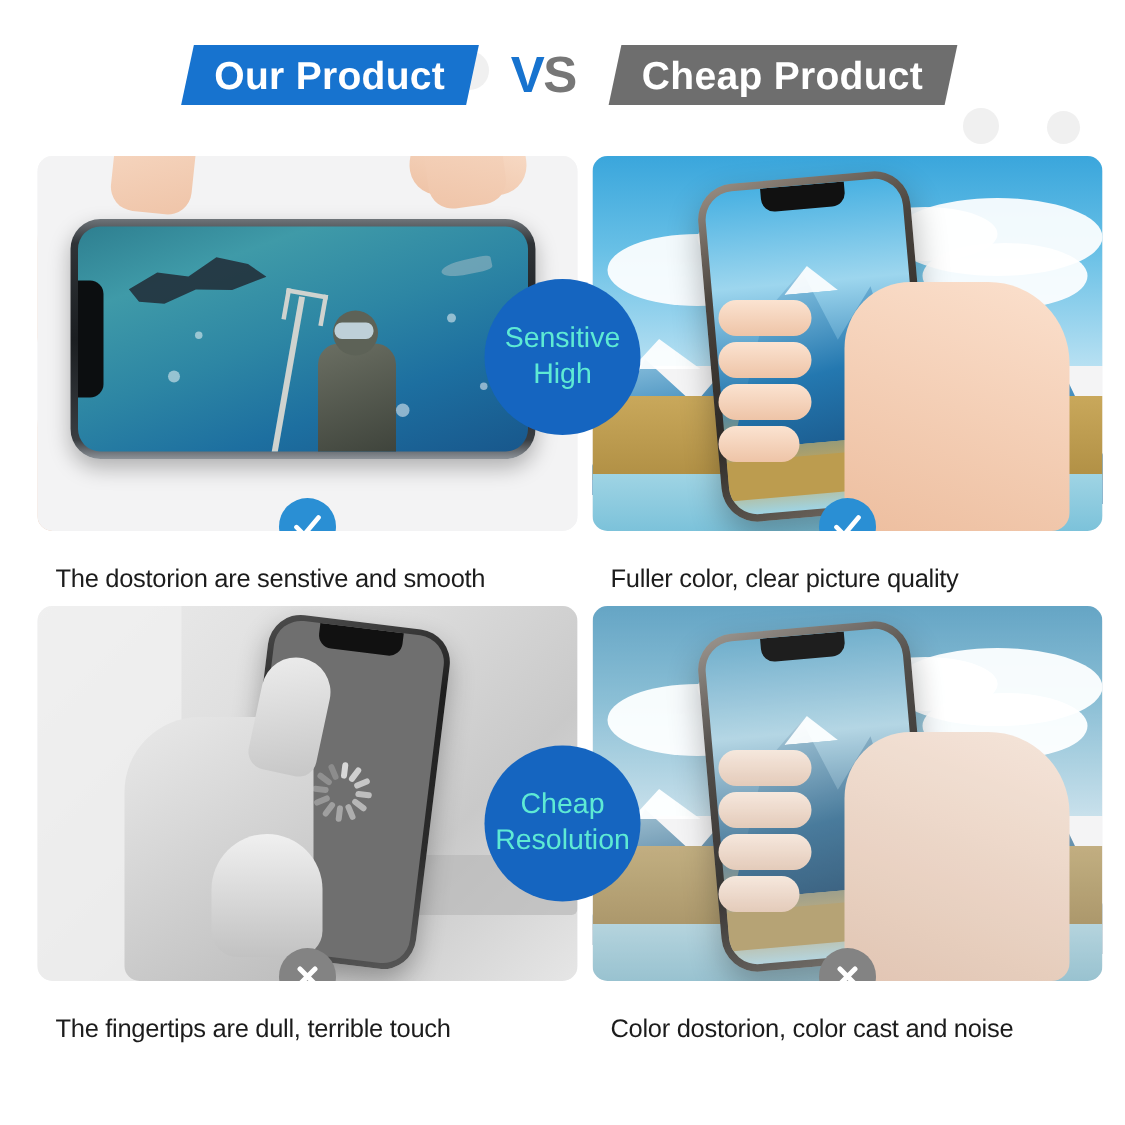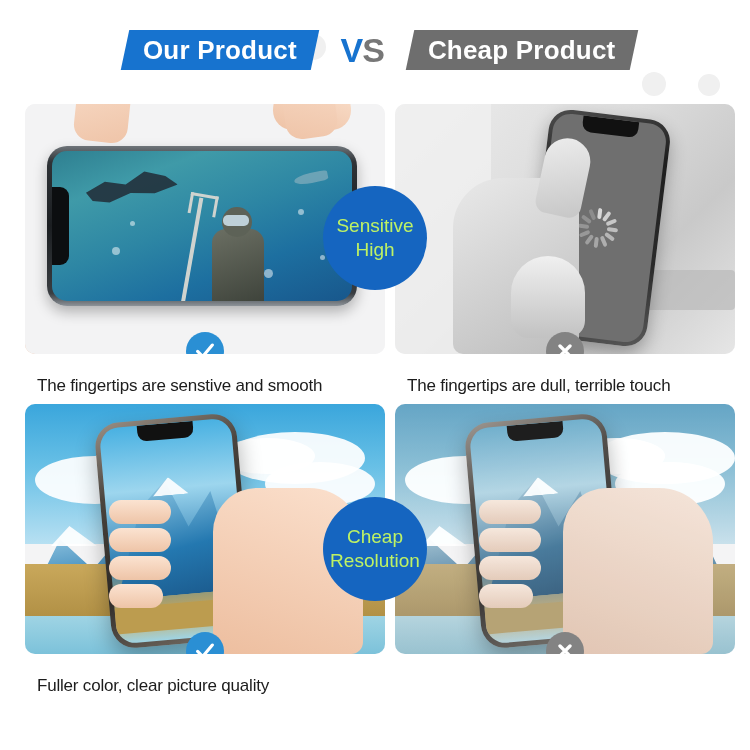--- a/index.html
+++ b/index.html
@@ -119,21 +119,21 @@
   
   .feature-badge {
     position: absolute;
     width: 104px; height: 104px;
     border-radius: 50%;
     background: #1565c0;
     display: flex;
     flex-direction: column;
     align-items: center;
     justify-content: center;
-    color: #bef264;
+    color: #5eead4;
     font-size: 19px;
     line-height: 1.25;
     text-align: center;
     z-index: 20;
   }
   .feature-badge.touch { top: 186px; left: 323px; }
   .feature-badge.res   { top: 497px; left: 323px; }
   .feature-badge span { display: block; white-space: nowrap; }
 
   
@@ -531,21 +531,67 @@
         </div>
         <div class="thumb-top"></div>
       </div>
 
       <div class="verdict good">
         <svg width="22" height="22" viewBox="0 0 24 24">
           <path d="M4 12.5 L9.5 18 L20 5.5" fill="none" stroke="#fff" stroke-width="3.4" stroke-linecap="round" stroke-linejoin="round"></path>
         </svg>
       </div>
     </div>
-    <div class="caption">The fingertips are senstive and smooth</div>
+    <div class="caption">The dostorion are senstive and smooth</div>
+  </div>
+
+  <div class="cell">
+    <div class="photo">
+      <div class="scene mtn-scene">
+        <div class="sky"></div>
+        <div class="cloud c1"></div>
+        <div class="cloud c2"></div>
+        <div class="cloud c3"></div>
+        <div class="cloud c4"></div>
+        <div class="cloud c5"></div>
+        <div class="cloud c6"></div>
+        <div class="peak p1"></div>
+        <div class="peak p2"></div>
+        <div class="peak p3"></div>
+        <div class="snowcap s1"></div>
+        <div class="snowcap s2"></div>
+        <div class="snowcap s3"></div>
+        <div class="meadow"></div>
+        <div class="lake"></div>
+
+        <div class="phone-mtn">
+          <div class="screen">
+            <div class="inner-peak"></div>
+            <div class="inner-snow"></div>
+            <div class="inner-meadow"></div>
+            <div class="notch-port"></div>
+          </div>
+        </div>
+
+        <div class="mtn-hand"></div>
+        <div class="mtn-fingers">
+          <i></i>
+            <i></i>
+            <i></i>
+            <i></i>
+        </div>
+      </div>
+
+      <div class="verdict good">
+        <svg width="22" height="22" viewBox="0 0 24 24">
+          <path d="M4 12.5 L9.5 18 L20 5.5" fill="none" stroke="#fff" stroke-width="3.4" stroke-linecap="round" stroke-linejoin="round"></path>
+        </svg>
+      </div>
+    </div>
+    <div class="caption">Fuller color, clear picture quality</div>
   </div>
 
   <div class="cell">
     <div class="photo">
       <div class="scene hand-gray">
         <div class="tr-bg"></div>
         <div class="tr-wall"></div>
         <div class="tr-shelf"></div>
 
         <div class="phone-port">
@@ -578,66 +624,20 @@
         <svg width="20" height="20" viewBox="0 0 24 24">
           <path d="M6 6 L18 18 M18 6 L6 18" fill="none" stroke="#fff" stroke-width="4" stroke-linecap="round"></path>
         </svg>
       </div>
     </div>
     <div class="caption">The fingertips are dull, terrible touch</div>
   </div>
 
   <div class="cell">
     <div class="photo">
-      <div class="scene mtn-scene">
-        <div class="sky"></div>
-        <div class="cloud c1"></div>
-        <div class="cloud c2"></div>
-        <div class="cloud c3"></div>
-        <div class="cloud c4"></div>
-        <div class="cloud c5"></div>
-        <div class="cloud c6"></div>
-        <div class="peak p1"></div>
-        <div class="peak p2"></div>
-        <div class="peak p3"></div>
-        <div class="snowcap s1"></div>
-        <div class="snowcap s2"></div>
-        <div class="snowcap s3"></div>
-        <div class="meadow"></div>
-        <div class="lake"></div>
-
-        <div class="phone-mtn">
-          <div class="screen">
-            <div class="inner-peak"></div>
-            <div class="inner-snow"></div>
-            <div class="inner-meadow"></div>
-            <div class="notch-port"></div>
-          </div>
-        </div>
-
-        <div class="mtn-hand"></div>
-        <div class="mtn-fingers">
-          <i></i>
-            <i></i>
-            <i></i>
-            <i></i>
-        </div>
-      </div>
-
-      <div class="verdict good">
-        <svg width="22" height="22" viewBox="0 0 24 24">
-          <path d="M4 12.5 L9.5 18 L20 5.5" fill="none" stroke="#fff" stroke-width="3.4" stroke-linecap="round" stroke-linejoin="round"></path>
-        </svg>
-      </div>
-    </div>
-    <div class="caption">Fuller color, clear picture quality</div>
-  </div>
-
-  <div class="cell">
-    <div class="photo">
       <div class="scene mtn-scene washed">
         <div class="sky"></div>
         <div class="cloud c1"></div>
         <div class="cloud c2"></div>
         <div class="cloud c3"></div>
         <div class="cloud c4"></div>
         <div class="cloud c5"></div>
         <div class="cloud c6"></div>
         <div class="peak p1"></div>
         <div class="peak p2"></div>
@@ -665,15 +665,16 @@
             <i></i>
         </div>
       </div>
 
       <div class="verdict bad">
         <svg width="20" height="20" viewBox="0 0 24 24">
           <path d="M6 6 L18 18 M18 6 L6 18" fill="none" stroke="#fff" stroke-width="4" stroke-linecap="round"></path>
         </svg>
       </div>
     </div>
+    <div class="caption">Color dostorion, color cast and noise</div>
   </div>
 
 </div>
 
 </body></html>

